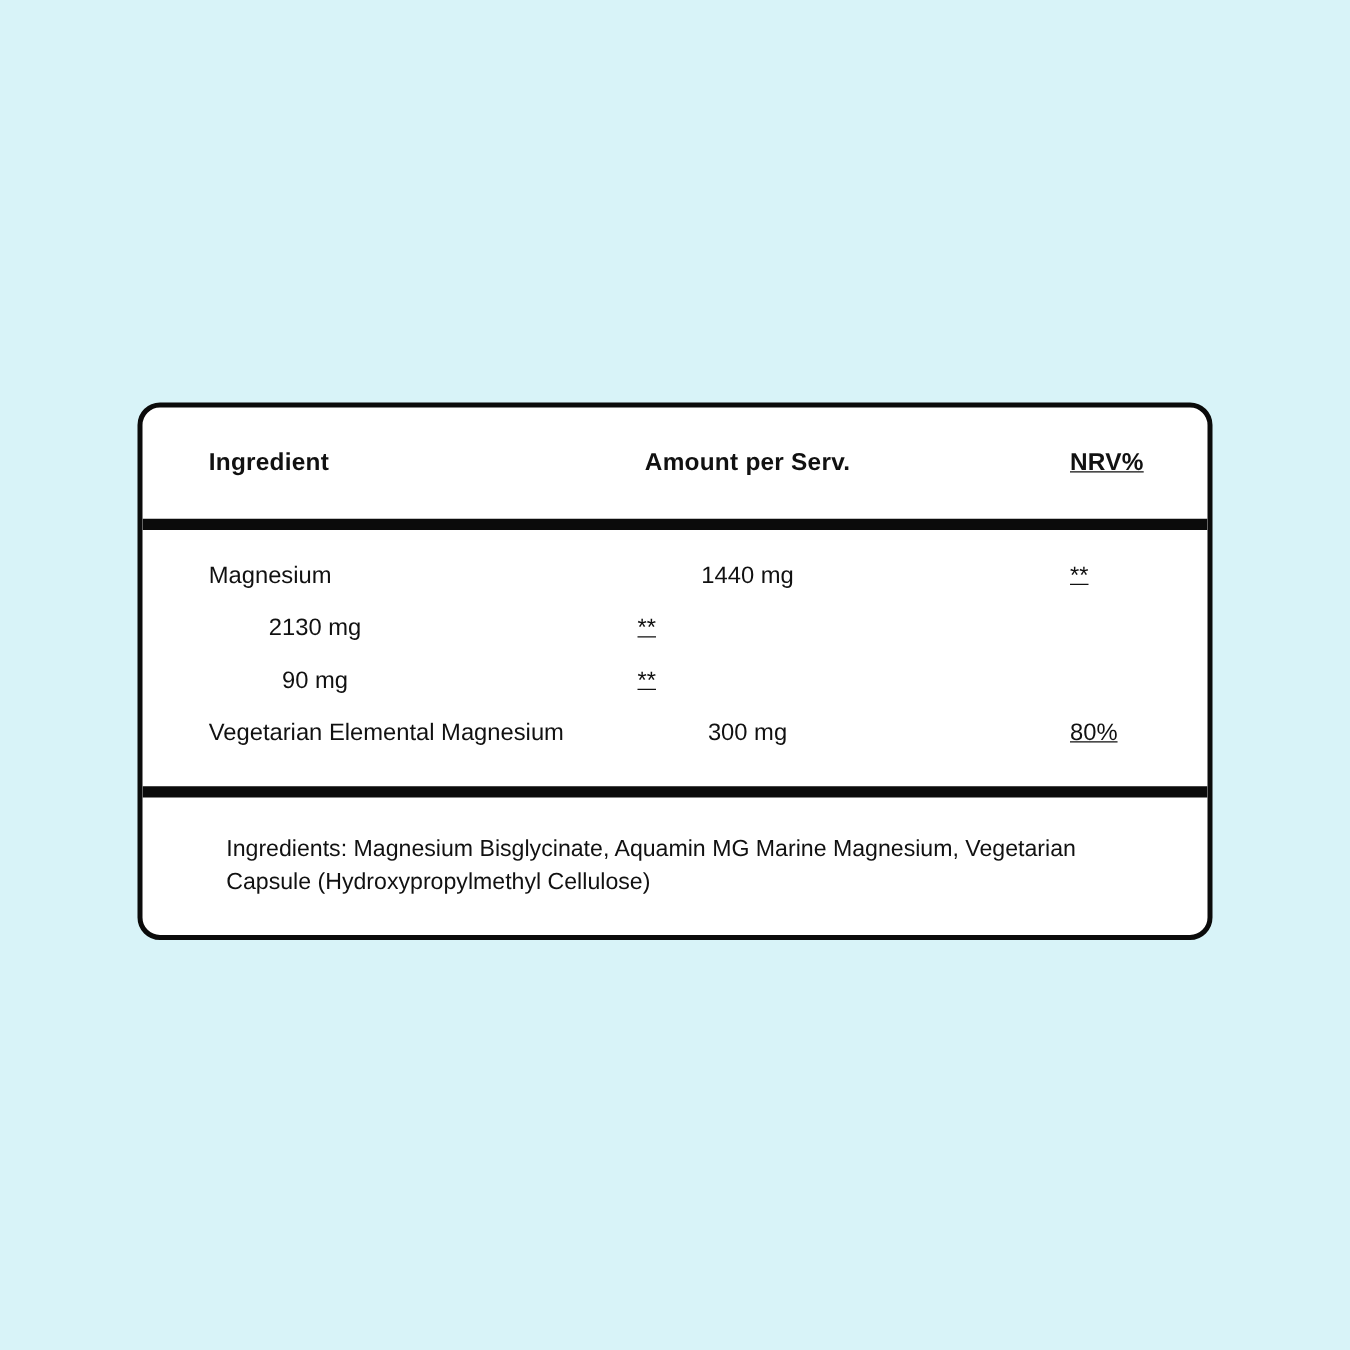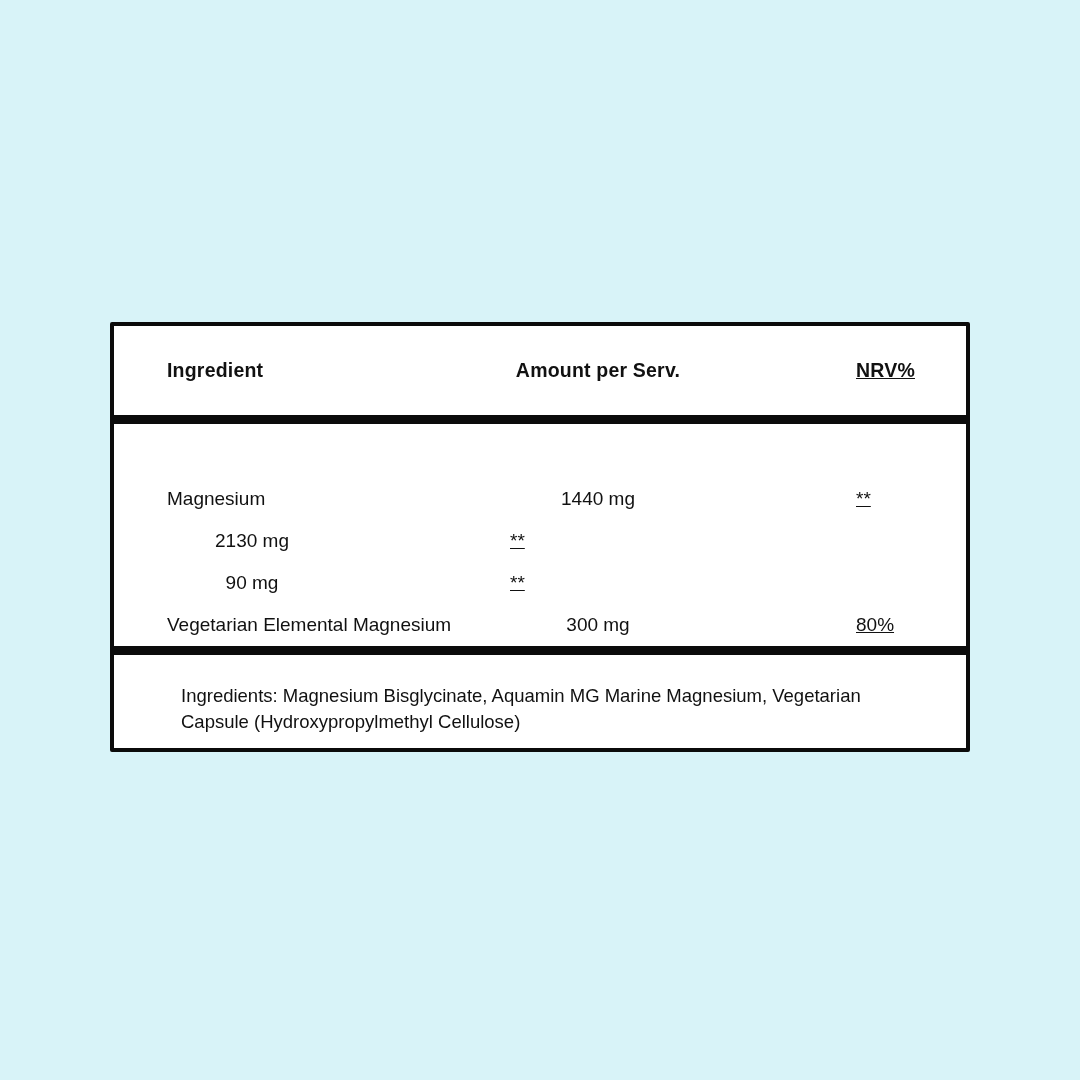--- a/index.html
+++ b/index.html
@@ -17,41 +17,40 @@
   }
   .facts-card {
     position: absolute;
     left: 110px;
     top: 322px;
     width: 860px;
     height: 430px;
     box-sizing: border-box;
     background: #ffffff;
     border: 4px solid #0b0b0b;
-    border-radius: 2px;
+    border-radius: 18px;
     display: flex;
     flex-direction: column;
     overflow: hidden;
   }
   .section-header {
     height: 89px;
     flex: 0 0 auto;
     display: flex;
     align-items: center;
     padding: 0 30px 0 53px;
   }
   .divider {
     flex: 0 0 auto;
     height: 9px;
     background: #0b0b0b;
   }
   .section-body {
     flex: 1 1 auto;
     padding-top: 16px;
-    margin-top: 38px;
   }
   .row {
     height: 42px;
     display: flex;
     align-items: center;
     padding: 0 30px 0 53px;
     font-size: 19px;
   }
   .col-ingredient {
     flex: 1 1 auto;

